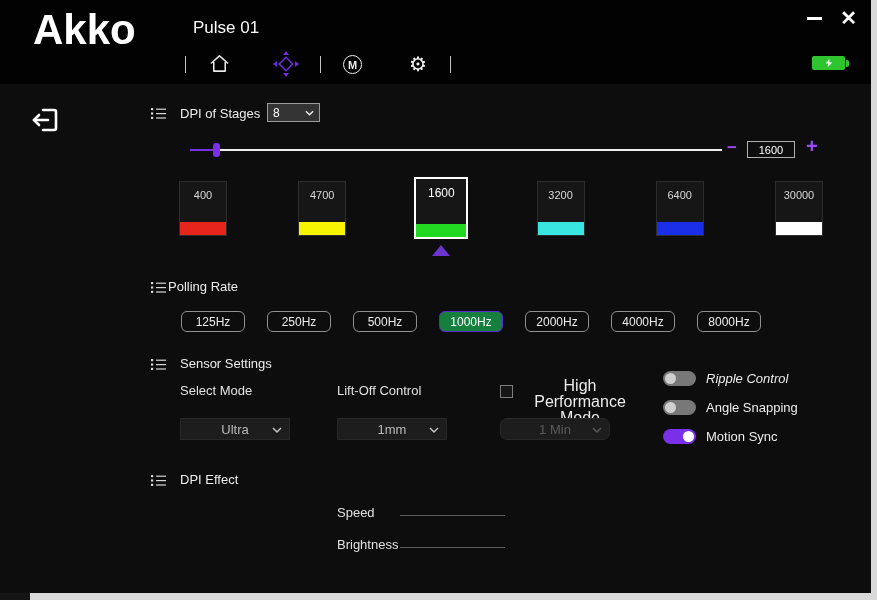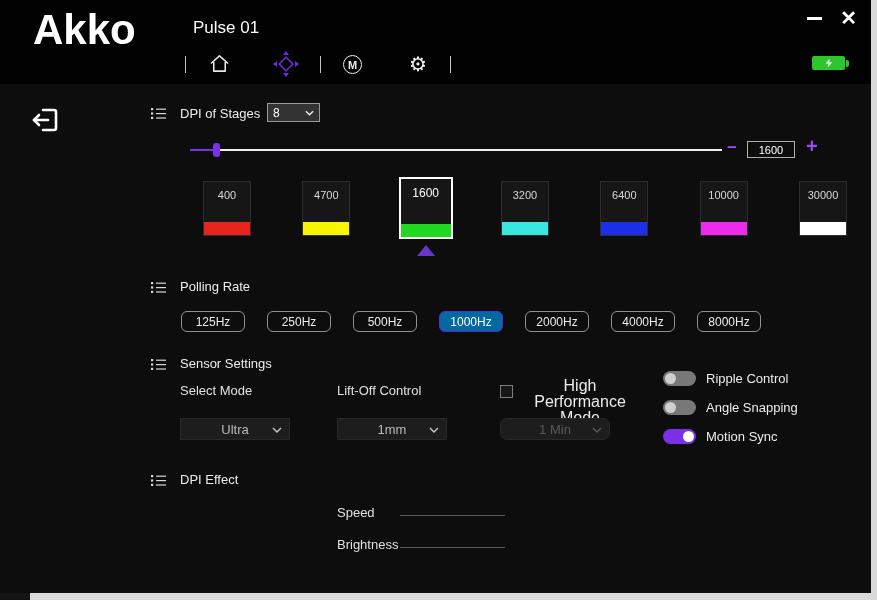--- a/index.html
+++ b/index.html
@@ -40,36 +40,36 @@
   .slider-wrap { position:absolute; left:190px; top:59px; width:532px; height:14px; cursor:pointer; }
   .slider-track { position:absolute; left:0; top:6px; width:100%; height:2px; background:#efefef; }
   .slider-fill { position:absolute; left:0; top:6px; width:27px; height:2px; background:#7a2fe8; }
   .slider-handle { position:absolute; left:23px; top:0; width:7px; height:14px; border-radius:3px;
                    background:#7a2fe8; cursor:grab; }
   .minus-btn { position:absolute; left:727px; top:54px; font-size:17px; font-weight:700; color:#9a4bf5; cursor:pointer; }
   .value-box { position:absolute; left:747px; top:57px; width:48px; height:17px; border:1px solid #b0b0b0;
                color:#fff; font-size:11px; display:flex; align-items:center; justify-content:center; }
   .plus-btn { position:absolute; left:806px; top:51px; font-size:20px; font-weight:700; color:#9a4bf5; cursor:pointer; }
 
-  .stages-row { position:absolute; left:200px; top:97px; width:650px; display:flex;
+  .stages-row { position:absolute; left:176px; top:97px; width:650px; display:flex;
                 justify-content:space-between; align-items:flex-start;text-align:center; }
   .stage-slot { display:flex; flex-direction:column; align-items:center; width:54px; }
   .stage-card { width:48px; height:55px; background:#161616; border:1px solid #2d2d2d; cursor:pointer;
                 display:flex; flex-direction:column; justify-content:space-between; align-items:center; padding-top:7px; }
   .stage-value { font-size:11px; color:#d8d8d8; }
   .stage-bar { width:100%; height:13px; display:block; }
   .stage-slot.selected .stage-card { width:54px; height:62px; margin-top:-4px; border:2px solid #fff; }
   .stage-slot.selected .stage-value { color:#fff; font-size:12px; }
   .stage-indicator { width:0; height:0; border-left:9px solid transparent; border-right:9px solid transparent;
                      border-bottom:11px solid #6a35cc; margin-top:6px; }
 
   .polling-row { position:absolute; left:181px; top:227px; display:flex; gap:22px; }
   .pbtn { width:64px; height:21px; border:1px solid #909090; border-radius:6px; color:#ececec; font-size:12px;
           display:flex; align-items:center; justify-content:center; cursor:pointer; background:transparent; }
-  .pbtn.selected { background:#0369a1; border-color:#5c2ad4; color:#fff; }
+  .pbtn.selected { background:#15803d; border-color:#5c2ad4; color:#fff; }
 
   .checkbox { position:absolute; left:500px; top:301px; width:13px; height:13px; border:1px solid #7d7d7d;
               background:#161616; cursor:pointer; }
   .hp-label { position:absolute; left:520px; top:294px; width:120px; font-size:16px; line-height:16px; color:#ececec;text-align:center; }
 
   .dd { position:absolute; width:110px; height:22px; background:#1d1d1d; border:1px solid #282828;
         display:flex; align-items:center; justify-content:center; cursor:pointer; color:#c8c8c8; }
   .dd .dd-text { font-size:13px; color:#b9b9b9; }
   .dd .chev { position:absolute; right:7px; top:8px; }
   .dd.disabled { color:#5a5a5a; }
@@ -197,41 +197,35 @@
         </div>
       </div>
       <div class="stage-slot">
         <div class="stage-card">
           <span class="stage-value">6400</span>
           <span class="stage-bar" style="background: rgb(28, 47, 232);"></span>
         </div>
       </div>
       <div class="stage-slot">
         <div class="stage-card">
-          <span class="stage-value">10000</span>
-          <span class="stage-bar" style="background: rgb(236, 43, 236);"></span>
-        </div>
-      </div>
-      <div class="stage-slot">
-        <div class="stage-card">
           <span class="stage-value">30000</span>
           <span class="stage-bar" style="background: rgb(255, 255, 255);"></span>
         </div>
       </div>
     </div>
 
     <svg class="menu-icon" style="top:197px;" width="15" height="13" viewBox="0 0 15 13" fill="#d8d8d8">
       <rect x="0" y="1" width="2.2" height="2.2"></rect>
         <rect x="5" y="1.6" width="10" height="1.2"></rect>
       <rect x="0" y="5.4" width="2.2" height="2.2"></rect>
         <rect x="5" y="6" width="10" height="1.2"></rect>
       <rect x="0" y="9.8" width="2.2" height="2.2"></rect>
         <rect x="5" y="10.4" width="10" height="1.2"></rect>
     </svg>
-    <span class="label" style="left:180px; top:195px;">Polling Rate</span>
+    <span class="label" style="left:168px; top:195px;">Polling Rate</span>
     <div class="polling-row">
       <div class="pbtn">125Hz</div>
       <div class="pbtn">250Hz</div>
       <div class="pbtn">500Hz</div>
       <div class="pbtn selected">1000Hz</div>
       <div class="pbtn">2000Hz</div>
       <div class="pbtn">4000Hz</div>
       <div class="pbtn">8000Hz</div>
     </div>
 
@@ -262,21 +256,21 @@
           <polyline points="1,1 5,5 9,1" fill="none" stroke="currentColor" stroke-width="1.4"></polyline>
         </svg>
     </div>
     <div class="dd disabled" style="left:500px; top:334px;border-radius:7px;">
       <span class="dd-text">1 Min</span>
       <svg class="chev" width="10" height="6" viewBox="0 0 10 6">
           <polyline points="1,1 5,5 9,1" fill="none" stroke="currentColor" stroke-width="1.4"></polyline>
         </svg>
     </div>
 
-    <div class="toggle-row" style="top:287px;">
+    <div class="toggle-row" style="top:287px;font-style:italic;">
       <span class="switch">
           <span class="knob"></span>
         </span>
       <span class="tog-label">Ripple Control</span>
     </div>
     <div class="toggle-row" style="top:316px;">
       <span class="switch">
           <span class="knob"></span>
         </span>
       <span class="tog-label">Angle Snapping</span>

